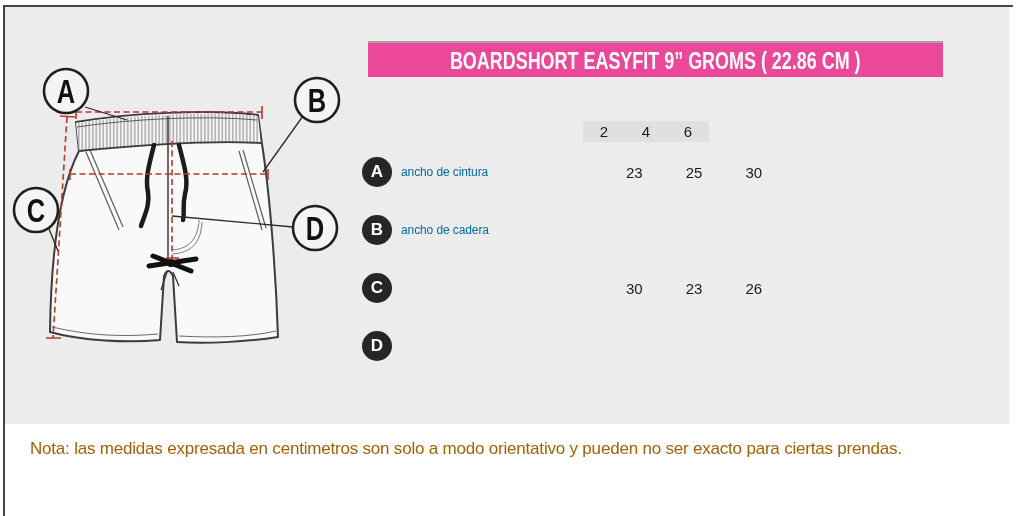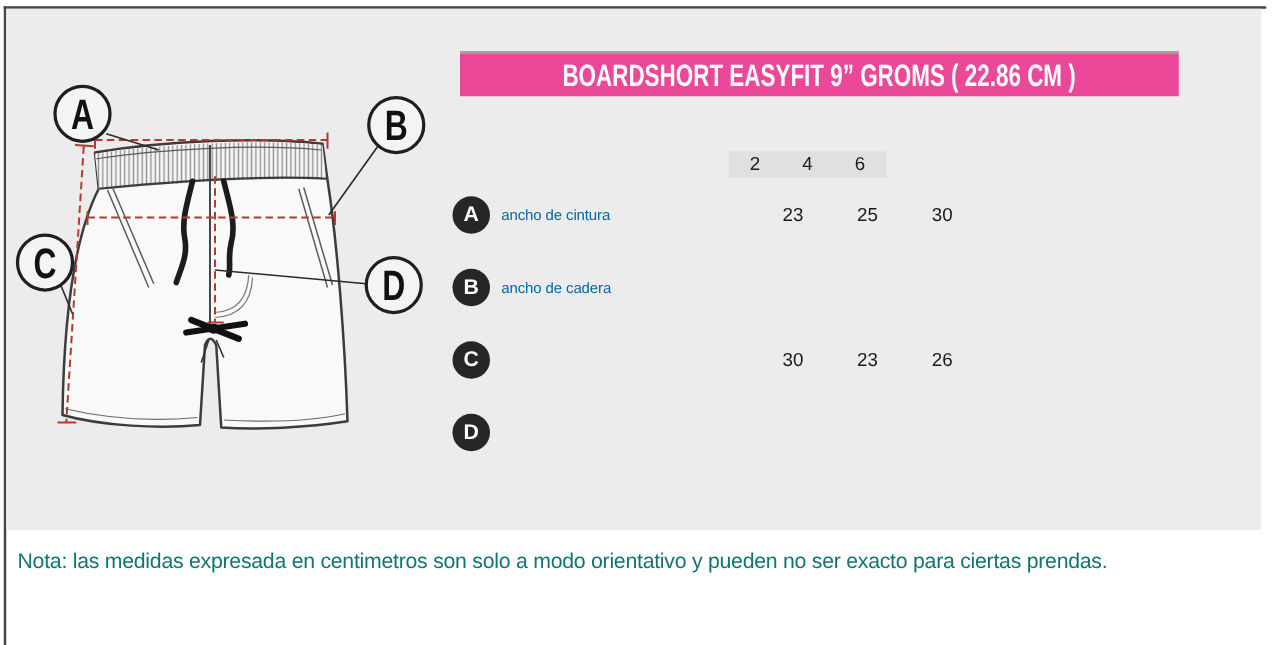--- a/index.html
+++ b/index.html
@@ -51,21 +51,21 @@
   }
   .m-row .vals span{
     width:42px;text-align:center;font-size:15px;color:#1a1a1a;white-space:nowrap;margin-left:43px;
   }
   .row-a{top:150px;}
   .row-b{top:208px;}
   .row-c{top:266px;}
   .row-d{top:324px;}
 
   .note{
-    position:absolute;left:14px;top:437px;color:#0f766e;
+    position:absolute;left:30px;top:437px;color:#a16207;
     font-size:17px;line-height:24px;letter-spacing:-0.2px;
   }
 </style>
 </head>
 <body>
 
 <div class="border-top"></div>
 <div class="border-left"></div>
 <div class="panel"></div>
 

